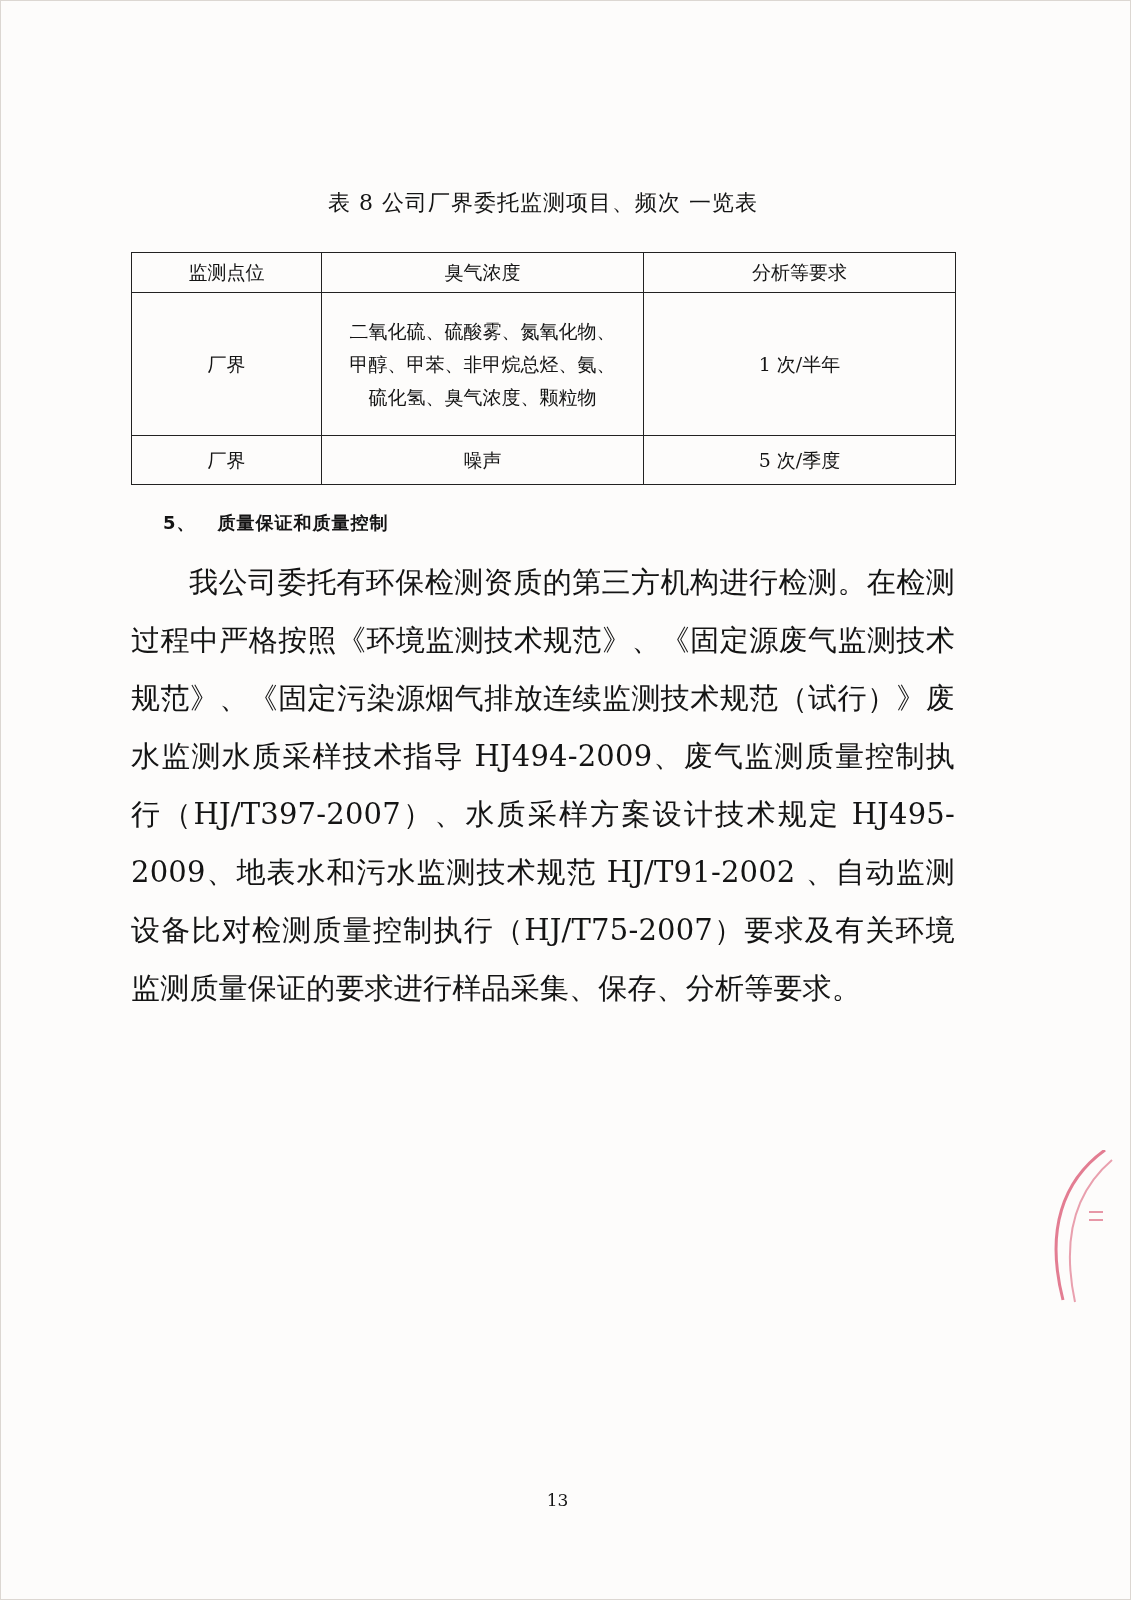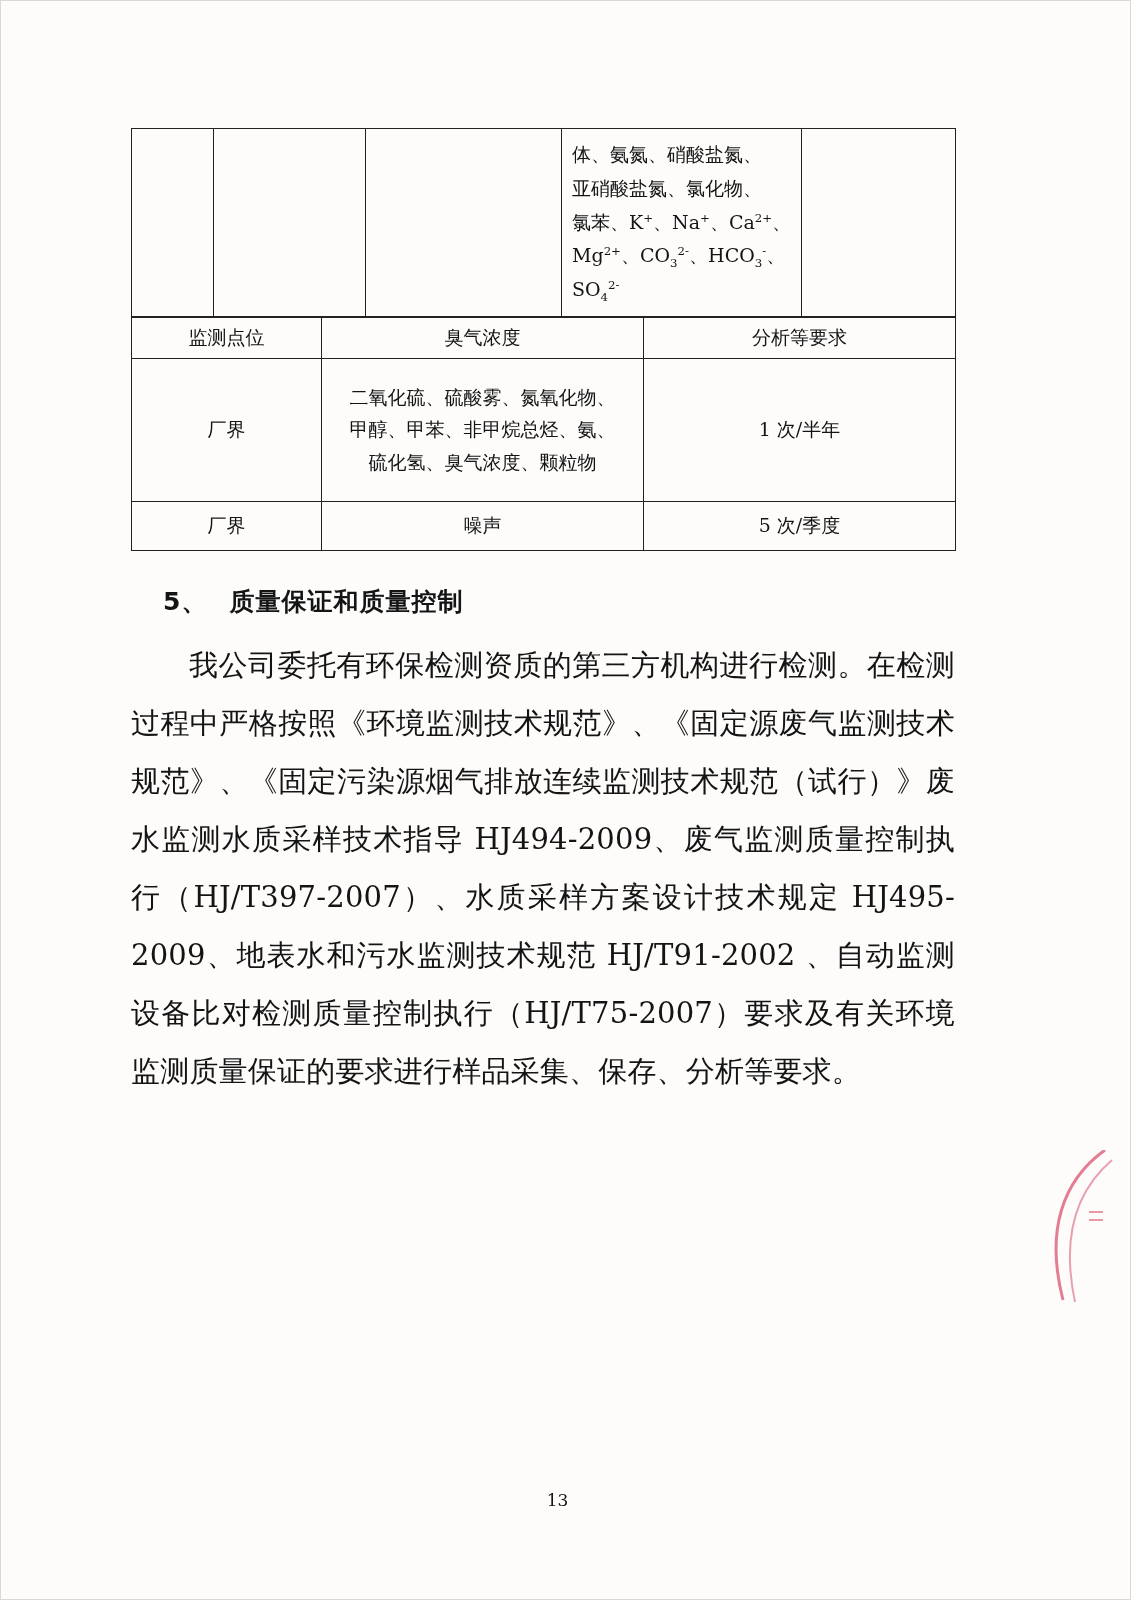--- a/index.html
+++ b/index.html
@@ -68,23 +68,23 @@
     letter-spacing: 1px;
   }
 
   .tbl-b td { font-size: 20px; }
   .tbl-b .multi { line-height: 1.72; padding: 22px 4px; }
   .tbl-b .row-noise td { height: 38px; }
 
   
   h2.section {
     font-family: "DejaVu Sans", "Liberation Sans", sans-serif;
-    font-size: 25px;
+    font-size: 18px;
     font-weight: bold;
-    margin: 34px 0 0 32px;
+    margin: 26px 0 0 32px;
     letter-spacing: 1px;
   }
   h2.section .num { margin-right: 22px; }
 
   p.body-text {
     font-size: 29px;
     line-height: 2.0;
     margin: 18px 0 0 0;
     text-align: justify;
     text-justify: inter-ideograph;
@@ -122,30 +122,24 @@
 
     <table class="doc-table tbl-a">
       <colgroup>
         <col style="width:82px">
         <col style="width:152px">
         <col style="width:196px">
         <col style="width:240px">
         <col style="width:154px">
       </colgroup>
       <tbody>
-        <tr>
-          <td></td>
-          <td></td>
-          <td></td>
-          <td class="cell-chem">体、氨氮、硝酸盐氮、<br>亚硝酸盐氮、氯化物、<br>氯苯、K<sup>+</sup>、Na<sup>+</sup>、Ca<sup>2+</sup>、<br>Mg<sup>2+</sup>、CO<sub>3</sub><sup>2-</sup>、HCO<sub>3</sub><sup>-</sup>、SO<sub>4</sub><sup>2-</sup></td>
-          <td></td>
-        </tr>
       </tbody>
     </table>
 
+    <div class="caption">表 8 公司厂界委托监测项目、频次 一览表</div>
 
     <table class="doc-table tbl-b">
       <colgroup>
         <col style="width:190px">
         <col style="width:322px">
         <col style="width:312px">
       </colgroup>
       <tbody>
         <tr class="hdr">
           <th>监测点位</th>

